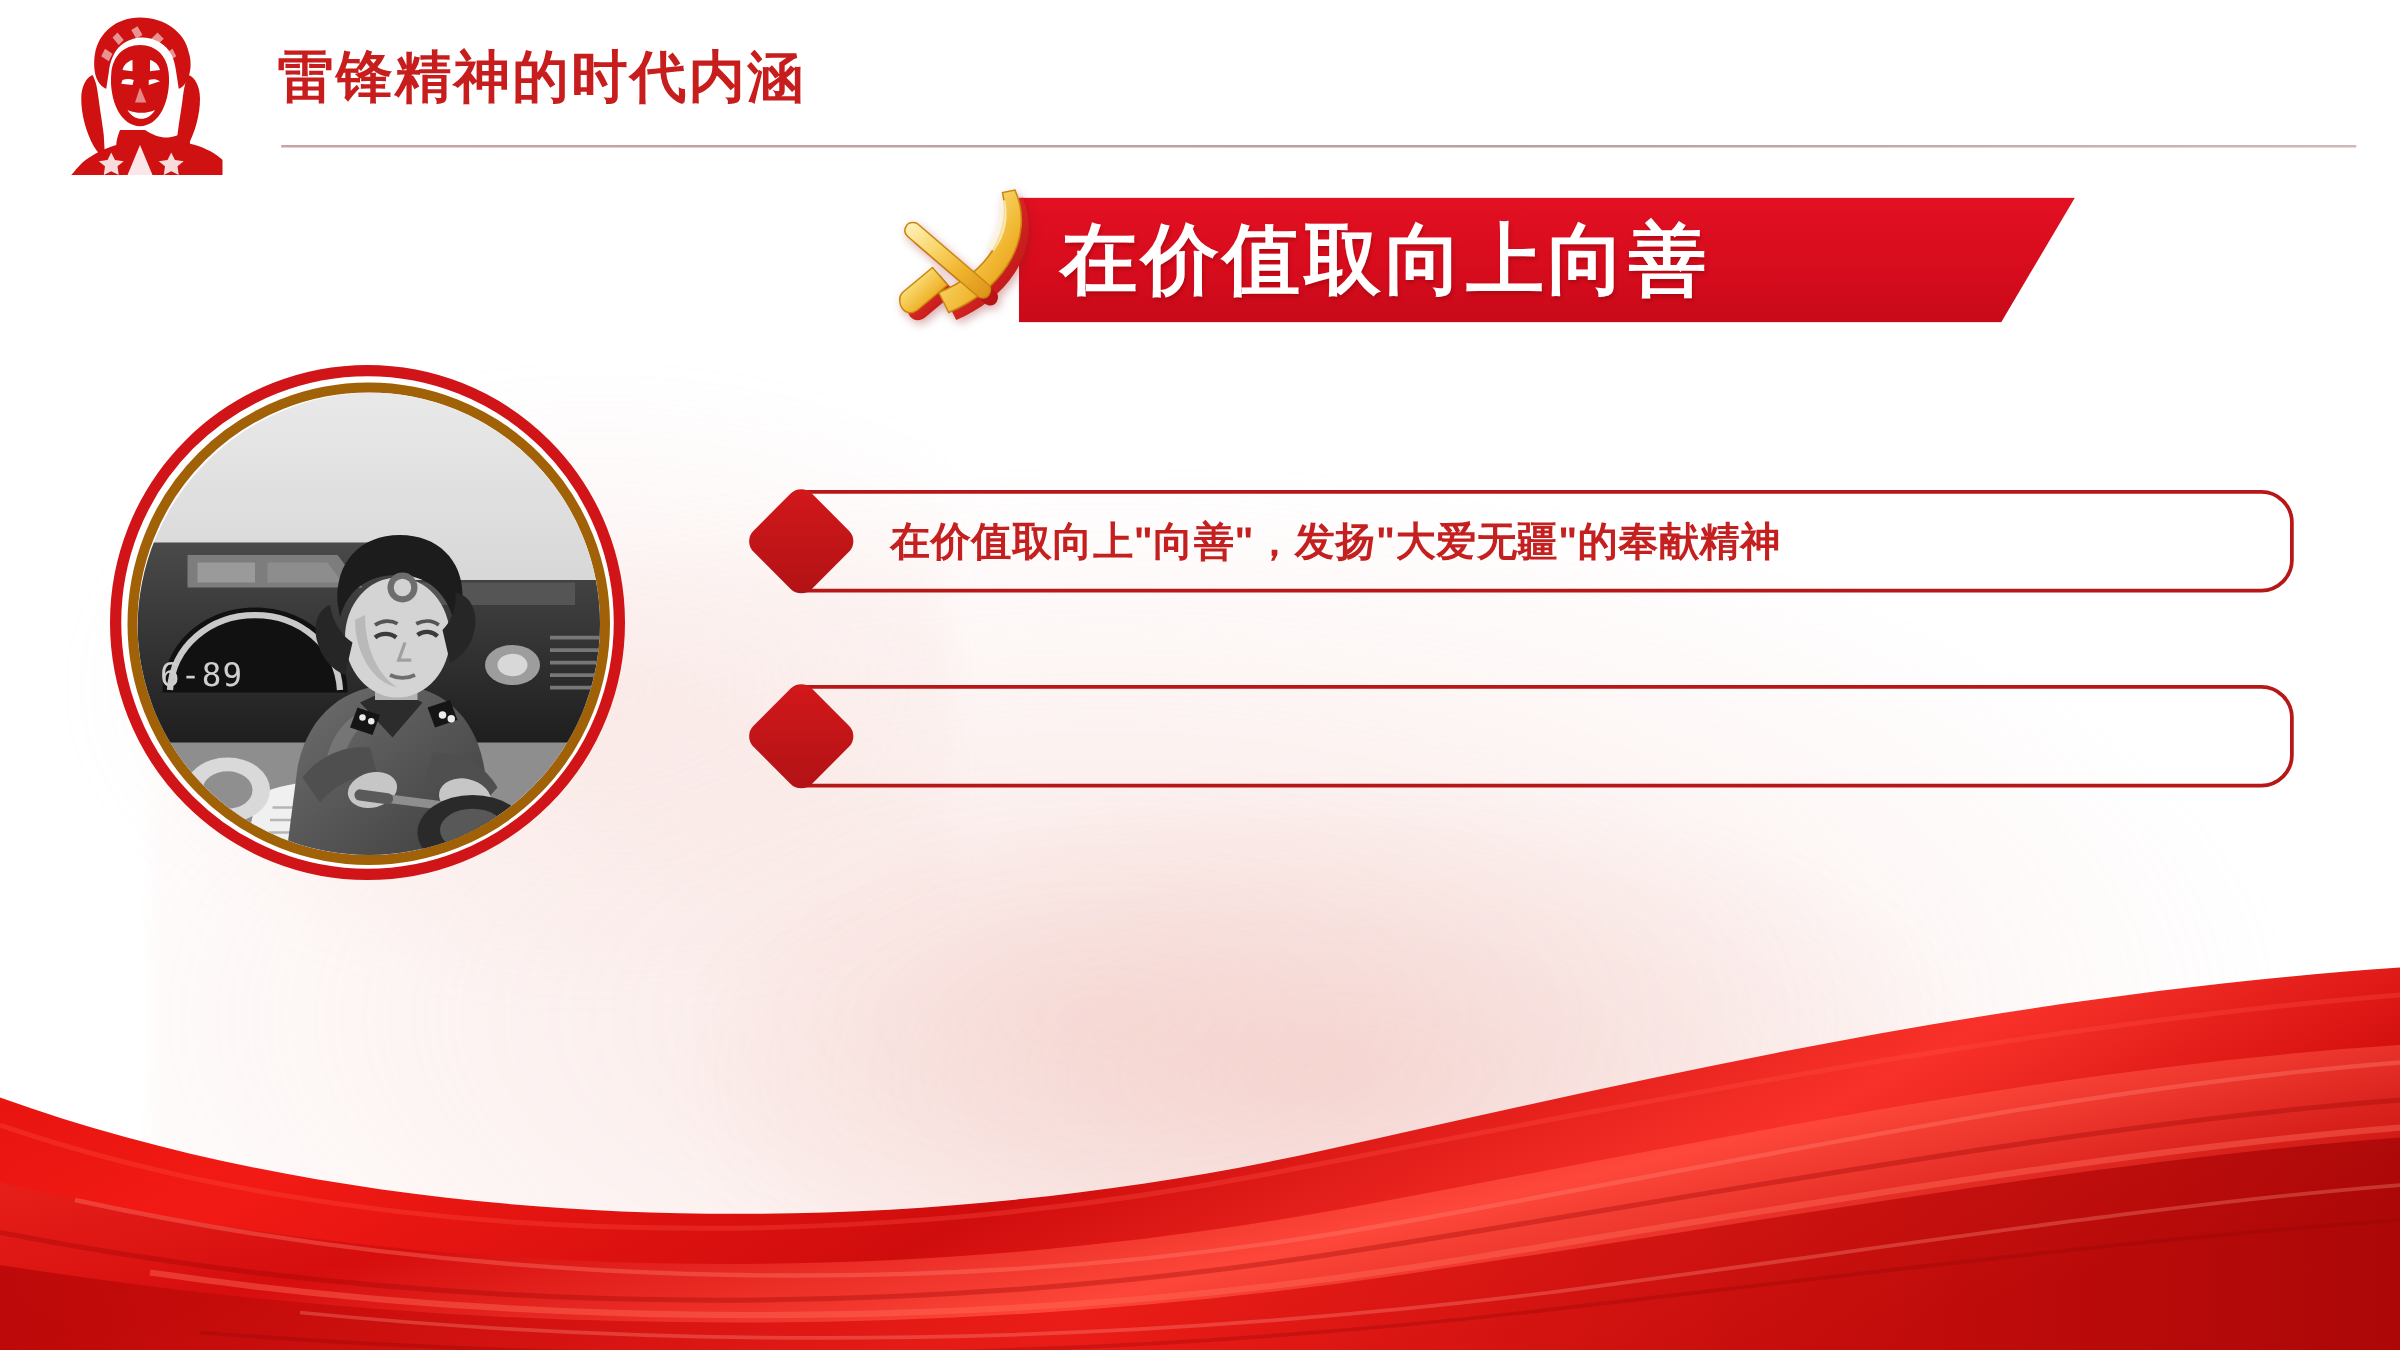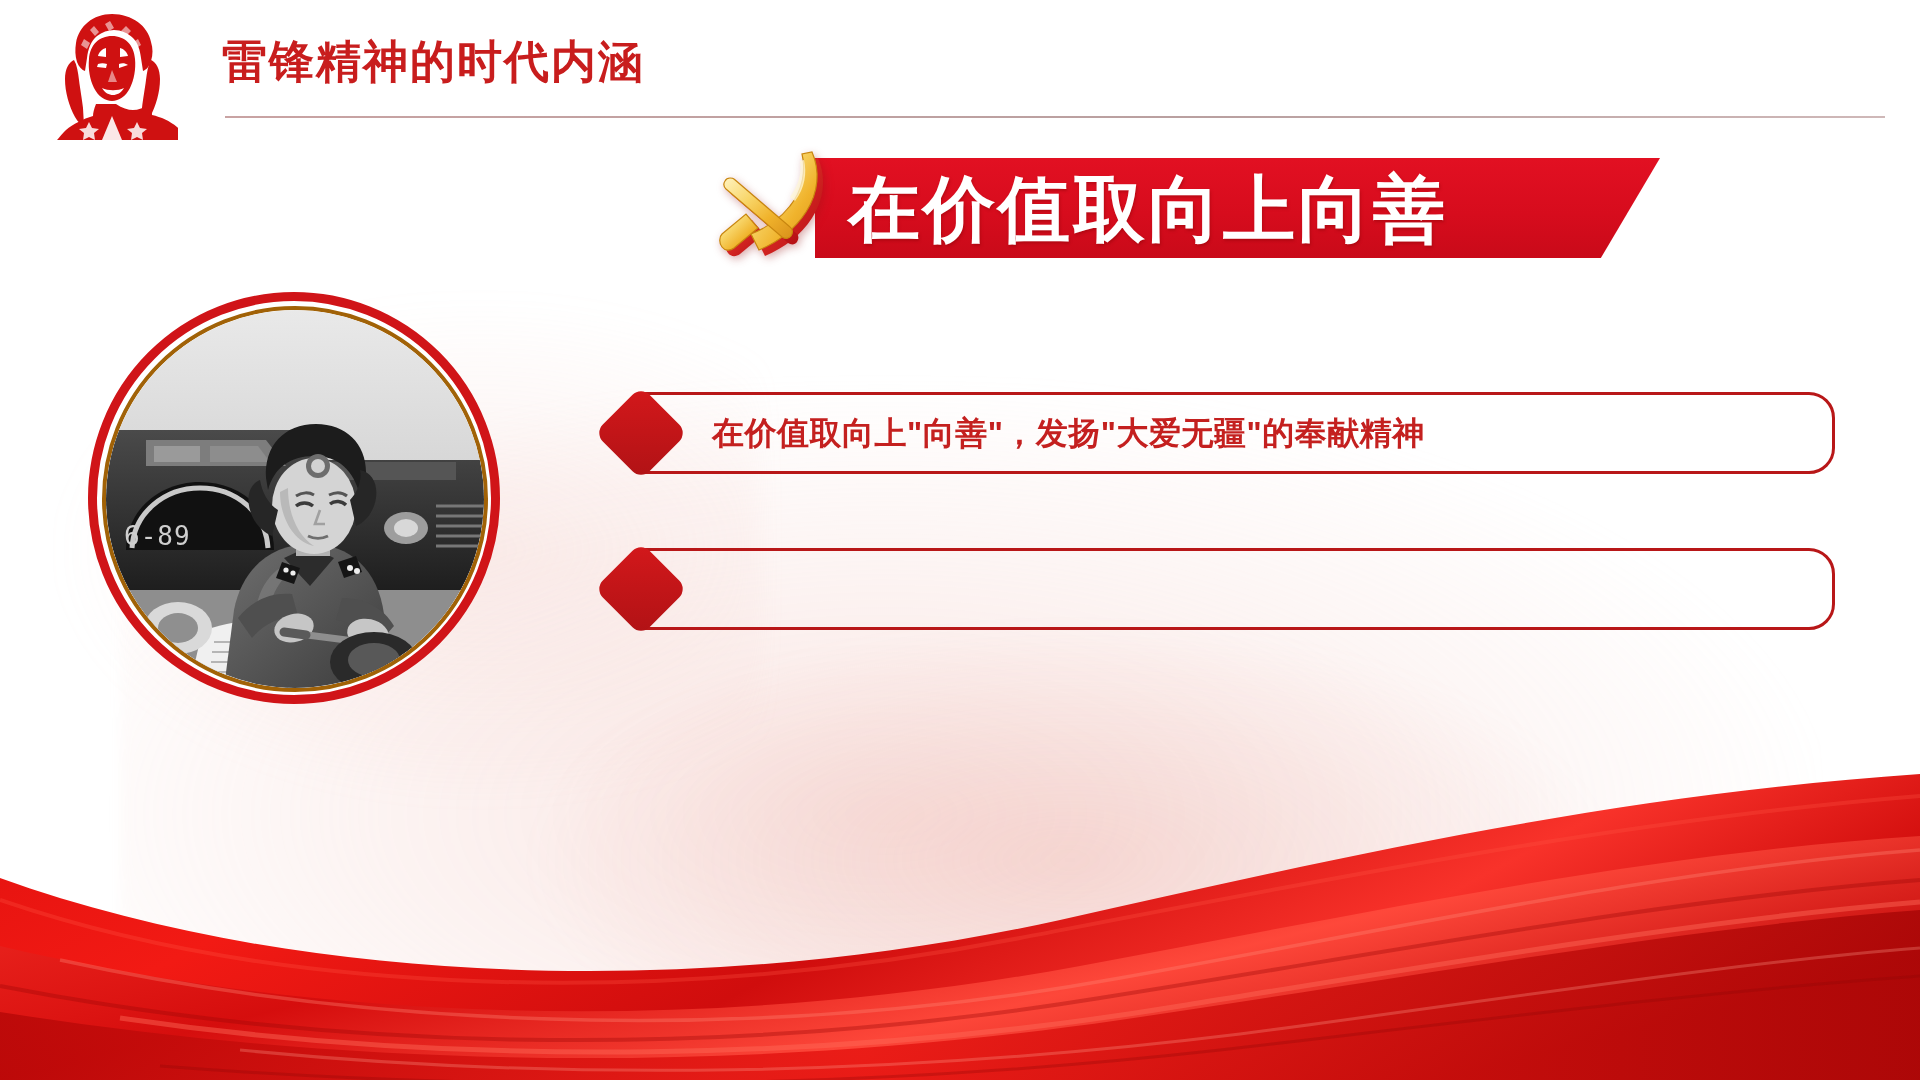--- a/index.html
+++ b/index.html
@@ -91,21 +91,21 @@
     width: 845px; height: 100px;
     background: linear-gradient(to bottom, #e21022 0%, #d70c1d 55%, #c90a19 100%);
     clip-path: polygon(0 0, 100% 0, 93% 100%, 0 100%);
     box-shadow: 0 3px 10px rgba(160,0,0,0.22);
   }
   .banner-text {
     position: absolute;
     left: 148px; top: 24px;
     height: 90px;
     line-height: 90px;
-    font-size: 72px;
+    font-size: 62px;
     font-weight: 700;
     color: #ffffff;
     letter-spacing: 3px;
     white-space: nowrap;
     text-shadow: 1px 2px 3px rgba(120,0,0,0.35);
   }
   .party-emblem {
     position: absolute;
     left: 0px; top: 0px;
     width: 170px; height: 135px;
@@ -123,21 +123,21 @@
     box-sizing: border-box;
     background: #ffffff;
     overflow: hidden;
   }
   .photo-inner {
     position: absolute;
     left: 5px; top: 5px;
     width: 386px; height: 386px;
     border-radius: 50%;
     overflow: hidden;
-    border: 4px solid #a16207;
+    border: 8px solid #a16207;
     box-sizing: border-box;
   }
   .photo-art { position: absolute; left: 0; top: 0; width: 378px; height: 378px; }
   .photo-art svg { display: block; width: 378px; height: 378px; }
 
   
   .bullet-row {
     position: absolute;
     height: 82px;
   }

